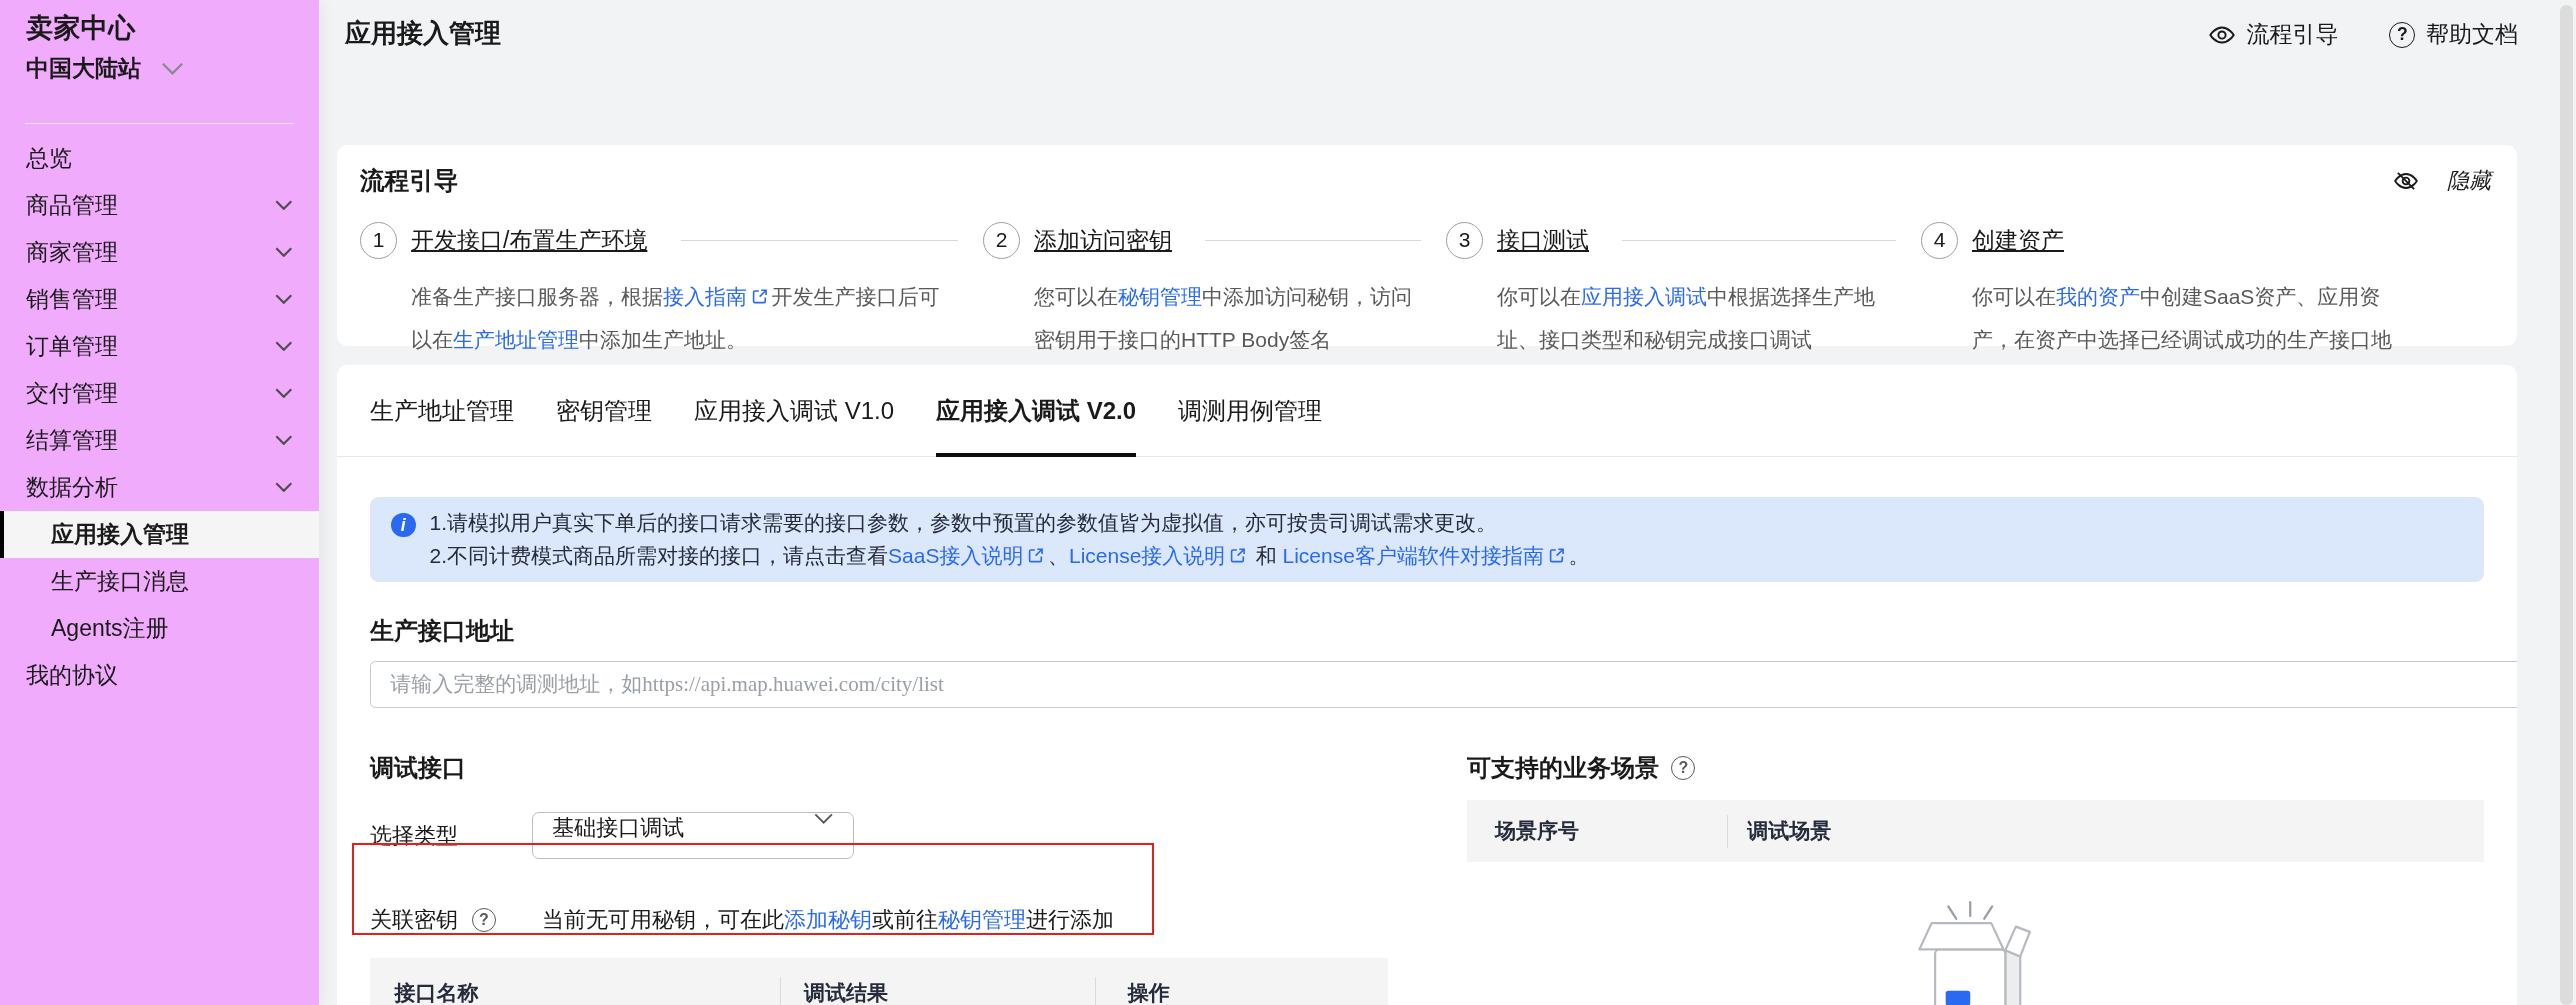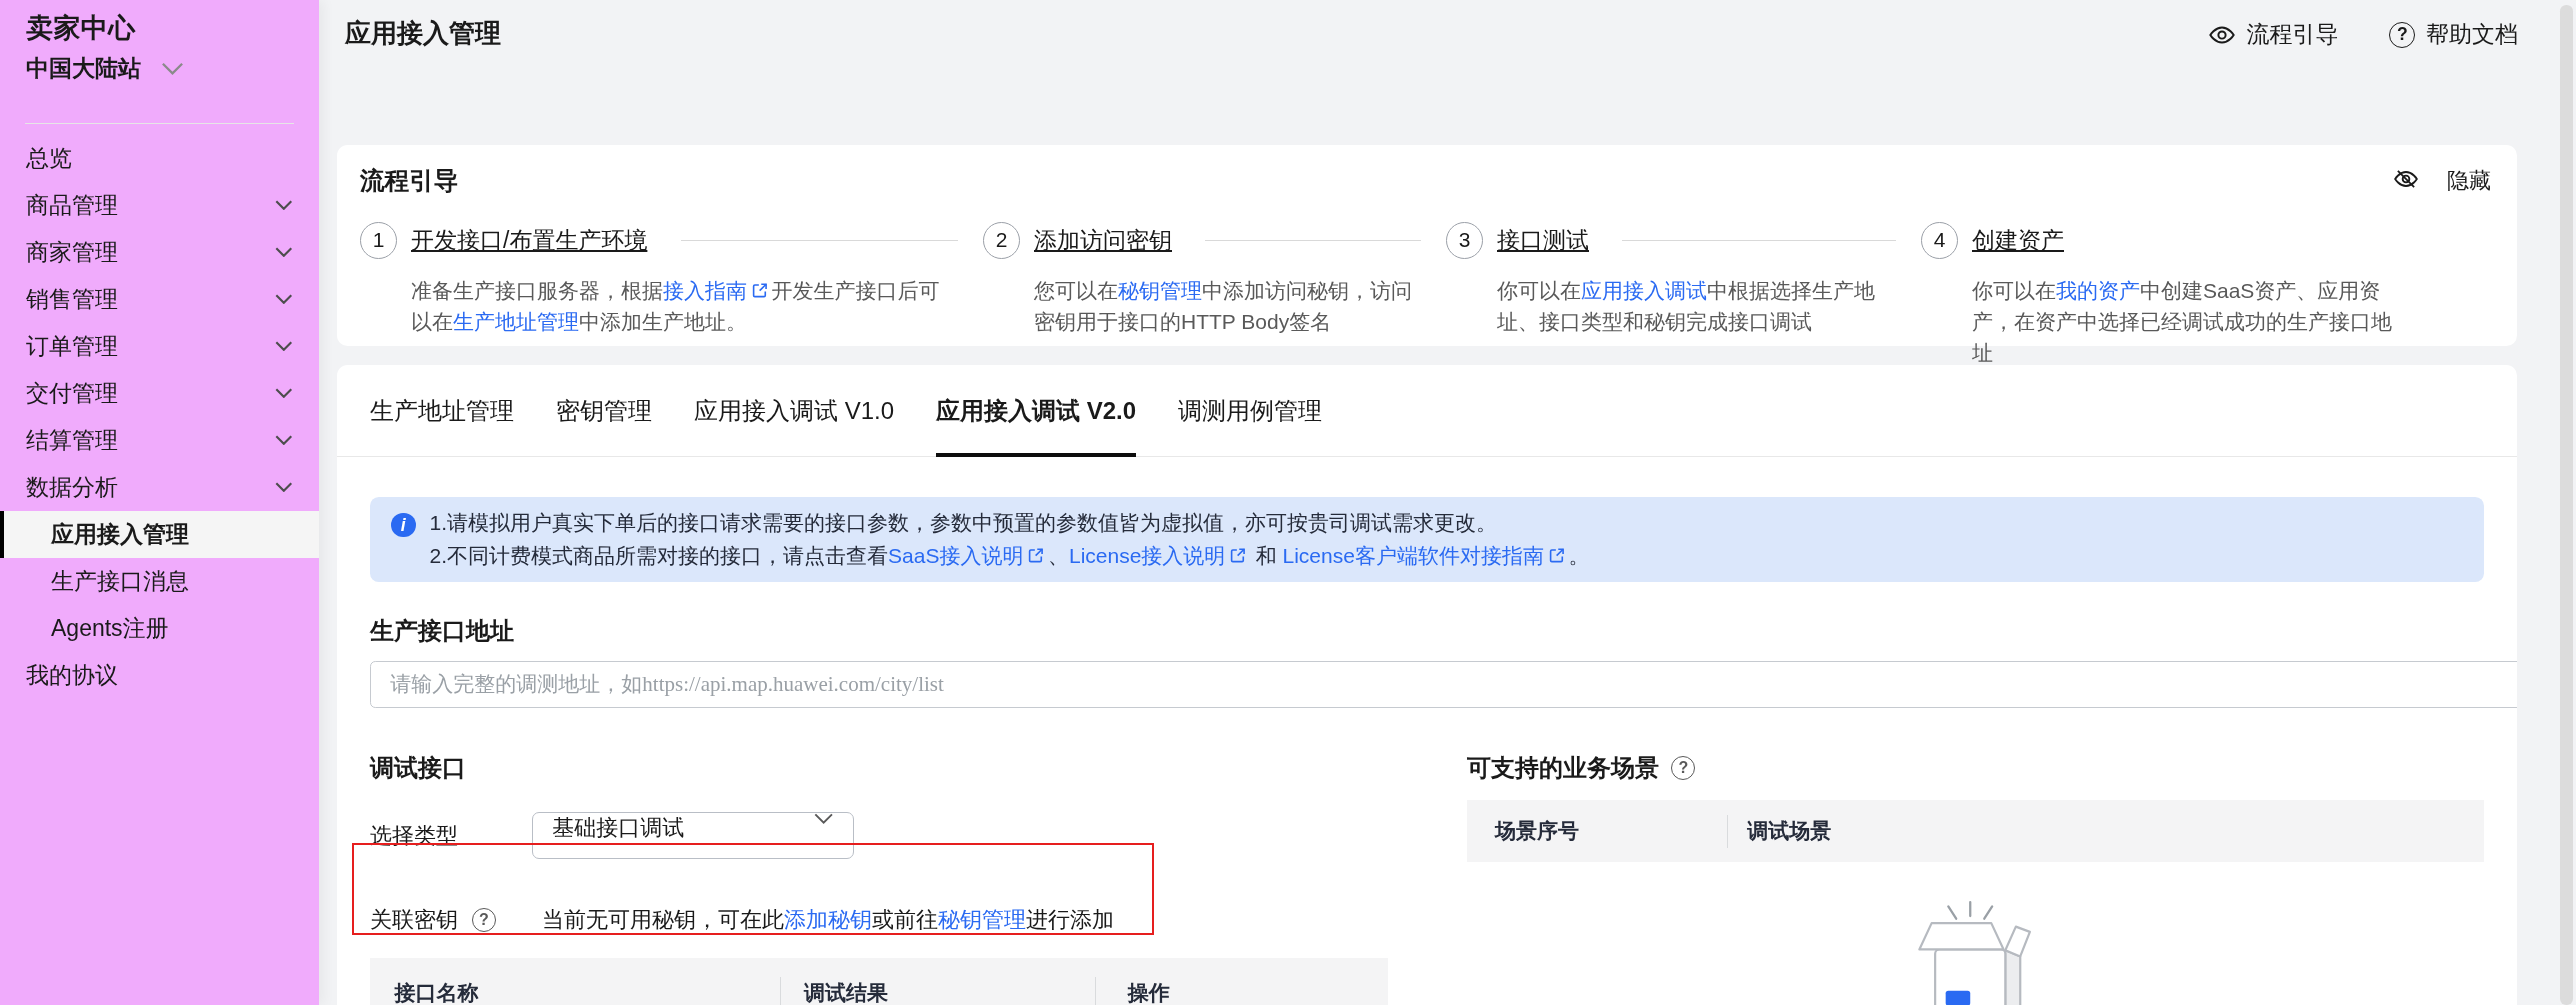--- a/index.html
+++ b/index.html
@@ -48,32 +48,32 @@
   .header-action { display:flex; align-items:center; gap:10.6px; font-size:23px; cursor:pointer; }
 
   
   .card { position:absolute; background:#fff; border-radius:10.6px; }
   .guide-card { left:337px; top:145px; width:2180px; height:201px; }
   .main-card  { left:337px; top:365px; width:2180px; height:668px; border-radius:10.6px 10.6px 0 0; overflow:hidden; }
 
   
   .guide-head { display:flex; align-items:center; justify-content:space-between; padding:19.3px 26px 0 23px; }
   .guide-title { font-size:24.6px; font-weight:bold; }
-  .hide-btn { display:flex; gap:28px; font-size:22px; cursor:pointer; }
+  .hide-btn { display:flex; align-items:center; gap:28px; font-size:22px; cursor:pointer;font-style:italic; }
   .steps { display:flex; padding:24.6px 0 0 23px; }
   .step { display:flex; flex-direction:column; }
   .step1 { flex:0 0 623px; } .step2 { flex:0 0 463px; } .step3 { flex:0 0 475px; } .step4 { flex:1 1 auto; padding-right:76px; }
   .step-head { display:flex; align-items:center; gap:14px; }
   .step-num {
     flex:0 0 auto; width:37px; height:37px; border:1.8px solid #9ba0a8; border-radius:50%;
     display:flex; align-items:center; justify-content:center; font-size:21px; color:#1a1a1a;
   }
   .step-title { font-size:23px; white-space:nowrap;text-decoration:underline; }
   .connector { flex:1 1 auto; border-top:1.8px solid #d9d9d9; margin:0 24.6px 0 19.3px; }
-  .step-desc { margin:16px 32px 0 51px; font-size:21px; color:#595959; line-height:31px; }
+  .step-desc { margin:16px 32px 0 51px; font-size:21px; color:#595959; line-height:43px; }
   a.lnk { color:#2a6af2; text-decoration:none; cursor:pointer; }
   .ext-ic { display:inline-block; vertical-align:-2.6px; margin:0 2.6px; }
 
   
   .tabs { display:flex; align-items:stretch; gap:42px; height:92px; padding:0 33px; border-bottom:0.9px solid #e8e8e8; }
   .tab { position:relative; display:flex; align-items:center; font-size:24px; cursor:pointer; white-space:nowrap; }
   .tab.active { font-weight:bold; }
   .tab.active::after { content:""; position:absolute; left:0; right:0; bottom:-0.9px; height:3.5px; background:#0d0d0d; }
 
   

